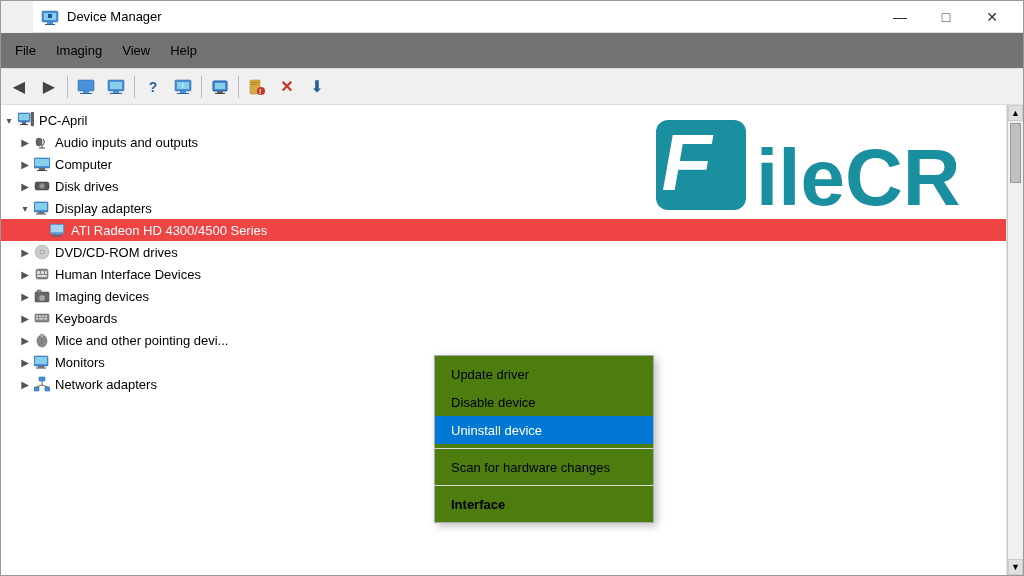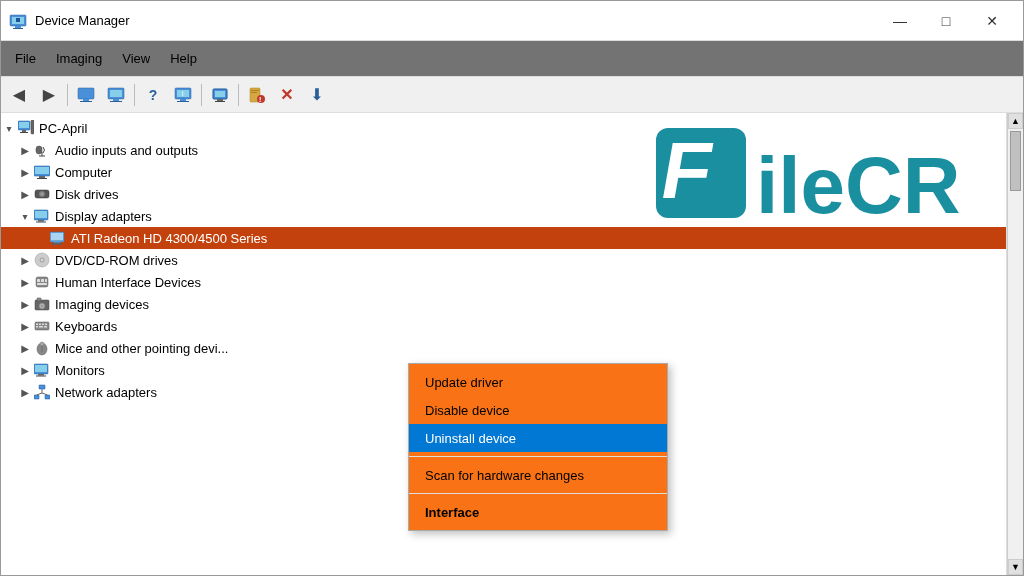--- a/index.html
+++ b/index.html
@@ -17,26 +17,27 @@
       width: 1024px;
       height: 576px;
       background: #f0f0f0;
       border: 1px solid #999;
       display: flex;
       flex-direction: column;
     }
 
     .title-bar {
       background: #fff;
-      height: 40px;
+      height: 32px;
       display: flex;
       align-items: center;
       padding: 0 8px;
       border-bottom: 1px solid #ddd;
       flex-shrink: 0;
+      margin-left: 32px;
     }
 
     .title-bar-icon {
       width: 18px;
       height: 18px;
       margin-right: 8px;
       flex-shrink: 0;
     }
 
     .title-bar-title {
@@ -166,21 +167,21 @@
     .tree-root { padding: 4px 0; }
 
     .tree-item {
       display: flex;
       align-items: center;
       height: 22px;
       padding-right: 8px;
       cursor: pointer;
       user-select: none;
     }
-    .tree-item.selected { background: #c2410c; color: #fff; text-align: center; }
+    .tree-item.selected { background: #ef4444; color: #fff; text-align: center; }
 
     .tree-indent { width: 16px; flex-shrink: 0; }
     .tree-expand {
       width: 16px;
       flex-shrink: 0;
       display: flex;
       align-items: center;
       justify-content: center;
       font-size: 10px;
       color: #555;
@@ -193,24 +194,24 @@
       display: flex;
       align-items: center;
       justify-content: center;
       font-size: 13px;
     }
     .tree-label { font-size: 13px; }
 
     
     .context-menu {
       position: absolute;
-      left: 407px;
+      left: 433px;
       top: 250px;
-      width: 260px;
-      background: #f97316;
+      width: 220px;
+      background: #4d7c0f;
       border: 1px solid #aaa;
       box-shadow: 3px 3px 8px rgba(0,0,0,0.25);
       z-index: 100;
       padding: 4px 0;
     }
 
     .ctx-item {
       height: 28px;
       display: flex;
       align-items: center;

